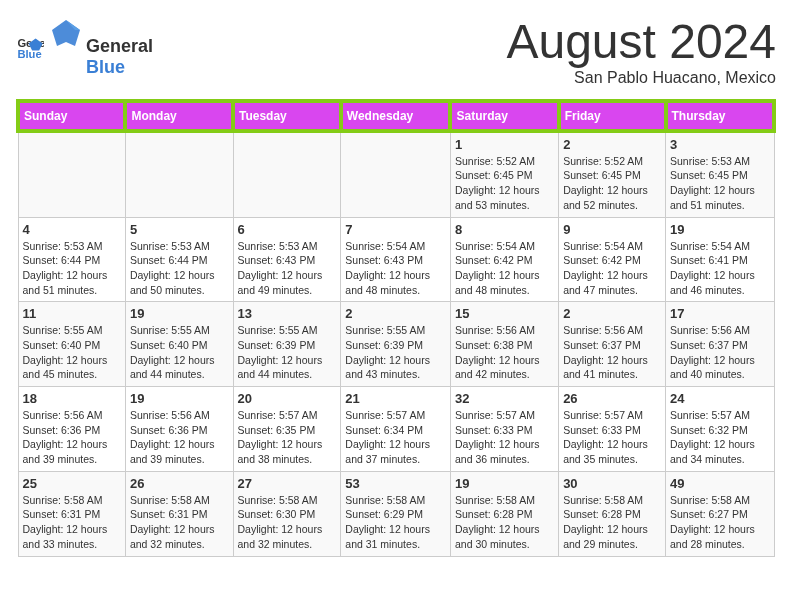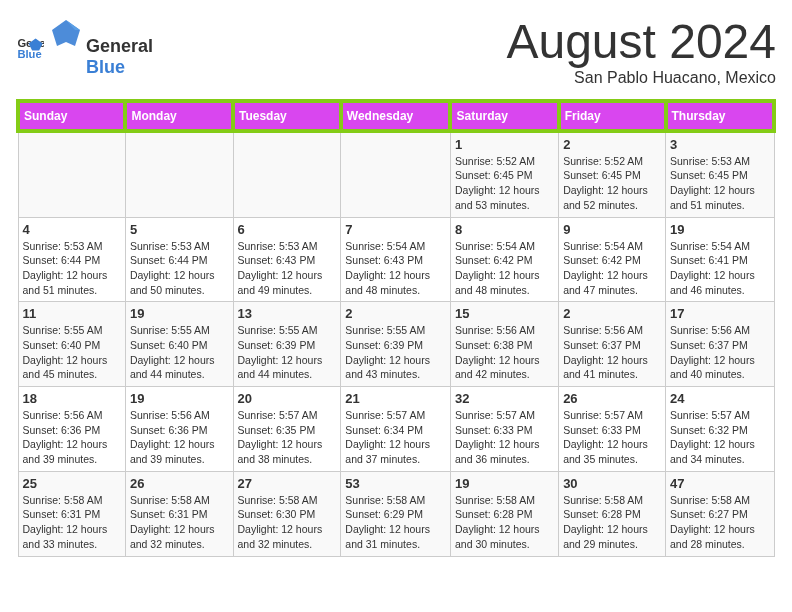--- a/index.html
+++ b/index.html
@@ -351,21 +351,21 @@
 and 30 minutes.</div>
         </td>
         <td>
           <div class="day-number">30</div>
           <div class="day-info" style="white-space: pre-line;">Sunrise: 5:58 AM
 Sunset: 6:28 PM
 Daylight: 12 hours
 and 29 minutes.</div>
         </td>
         <td>
-          <div class="day-number">47</div>
+          <div class="day-number">49</div>
           <div class="day-info" style="white-space: pre-line;">Sunrise: 5:58 AM
 Sunset: 6:27 PM
 Daylight: 12 hours
 and 28 minutes.</div>
         </td>
       </tr>
     </tbody>
 </table>
 
 </body></html>

